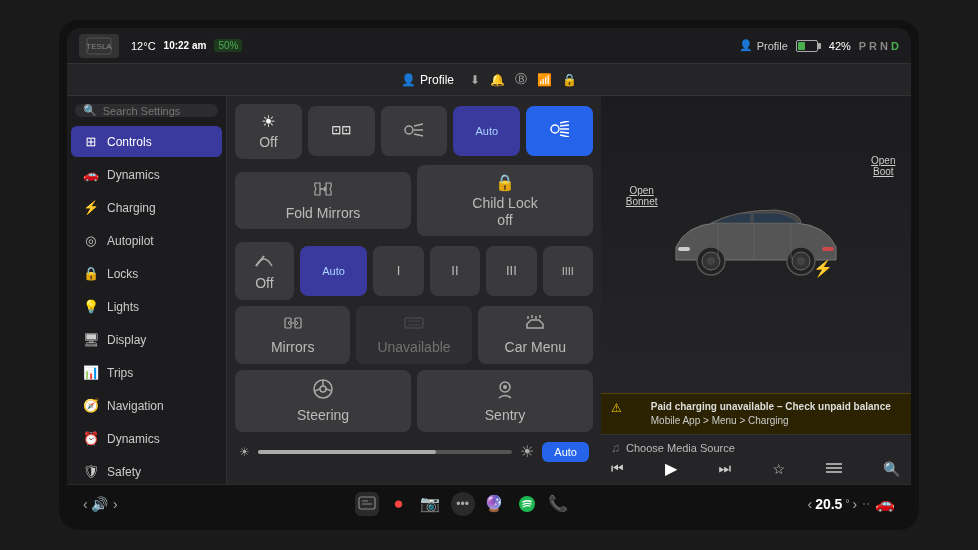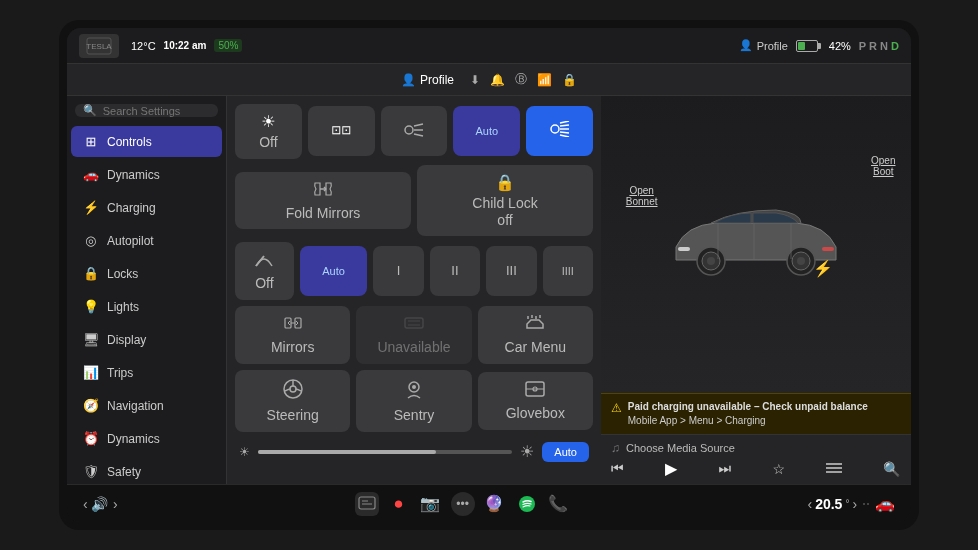--- a/index.html
+++ b/index.html
@@ -335,21 +335,21 @@
     
     .charging-warning {
       background: #2a2200;
       border-top: 1px solid #554400;
       padding: 6px 10px;
       display: flex;
       align-items: flex-start;
       gap: 6px;
     }
     .warning-icon { color: #FFD700; font-size: 12px; margin-top: 1px; }
-    .warning-text { color: #ccc; font-size: 10px; line-height: 1.4; }
+    .warning-text { color: #ccc; font-size: 10px; line-height: 1.4; margin-left: 23px; }
     .warning-text strong { color: #ddd; }
 
     
     .media-bar {
       background: #252527;
       border-top: 1px solid #333;
       padding: 6px 10px;
     }
     .media-source {
       color: #bbb;
@@ -663,30 +663,20 @@
           </button>
           <button class="ctrl-btn">
             <span class="btn-icon">
               <svg width="22" height="22" viewBox="0 0 22 22" fill="none">
                 <circle cx="11" cy="9" r="5" stroke="#aaa" stroke-width="1.5"></circle>
                 <path d="M5 20 Q11 15 17 20" stroke="#aaa" stroke-width="1.5" fill="none"></path>
                 <circle cx="11" cy="9" r="2" fill="#aaa"></circle>
               </svg>
             </span>
             <span class="btn-label">Sentry</span>
-          </button>
-          <button class="ctrl-btn">
-            <span class="btn-icon">
-              <svg width="22" height="18" viewBox="0 0 22 18" fill="none">
-                <rect x="2" y="2" width="18" height="14" rx="2" stroke="#aaa" stroke-width="1.5"></rect>
-                <path d="M2 9 L20 9" stroke="#aaa" stroke-width="1"></path>
-                <circle cx="11" cy="9" r="2" stroke="#aaa" stroke-width="1.2"></circle>
-              </svg>
-            </span>
-            <span class="btn-label">Glovebox</span>
           </button>
         </div>
 
         <div class="brightness-row">
           <span class="brightness-icon">☀</span>
           <div class="brightness-slider">
             <div class="brightness-fill"></div>
           </div>
           <span class="brightness-icon" style="font-size:16px">☀</span>
           <button class="auto-btn">Auto</button>

